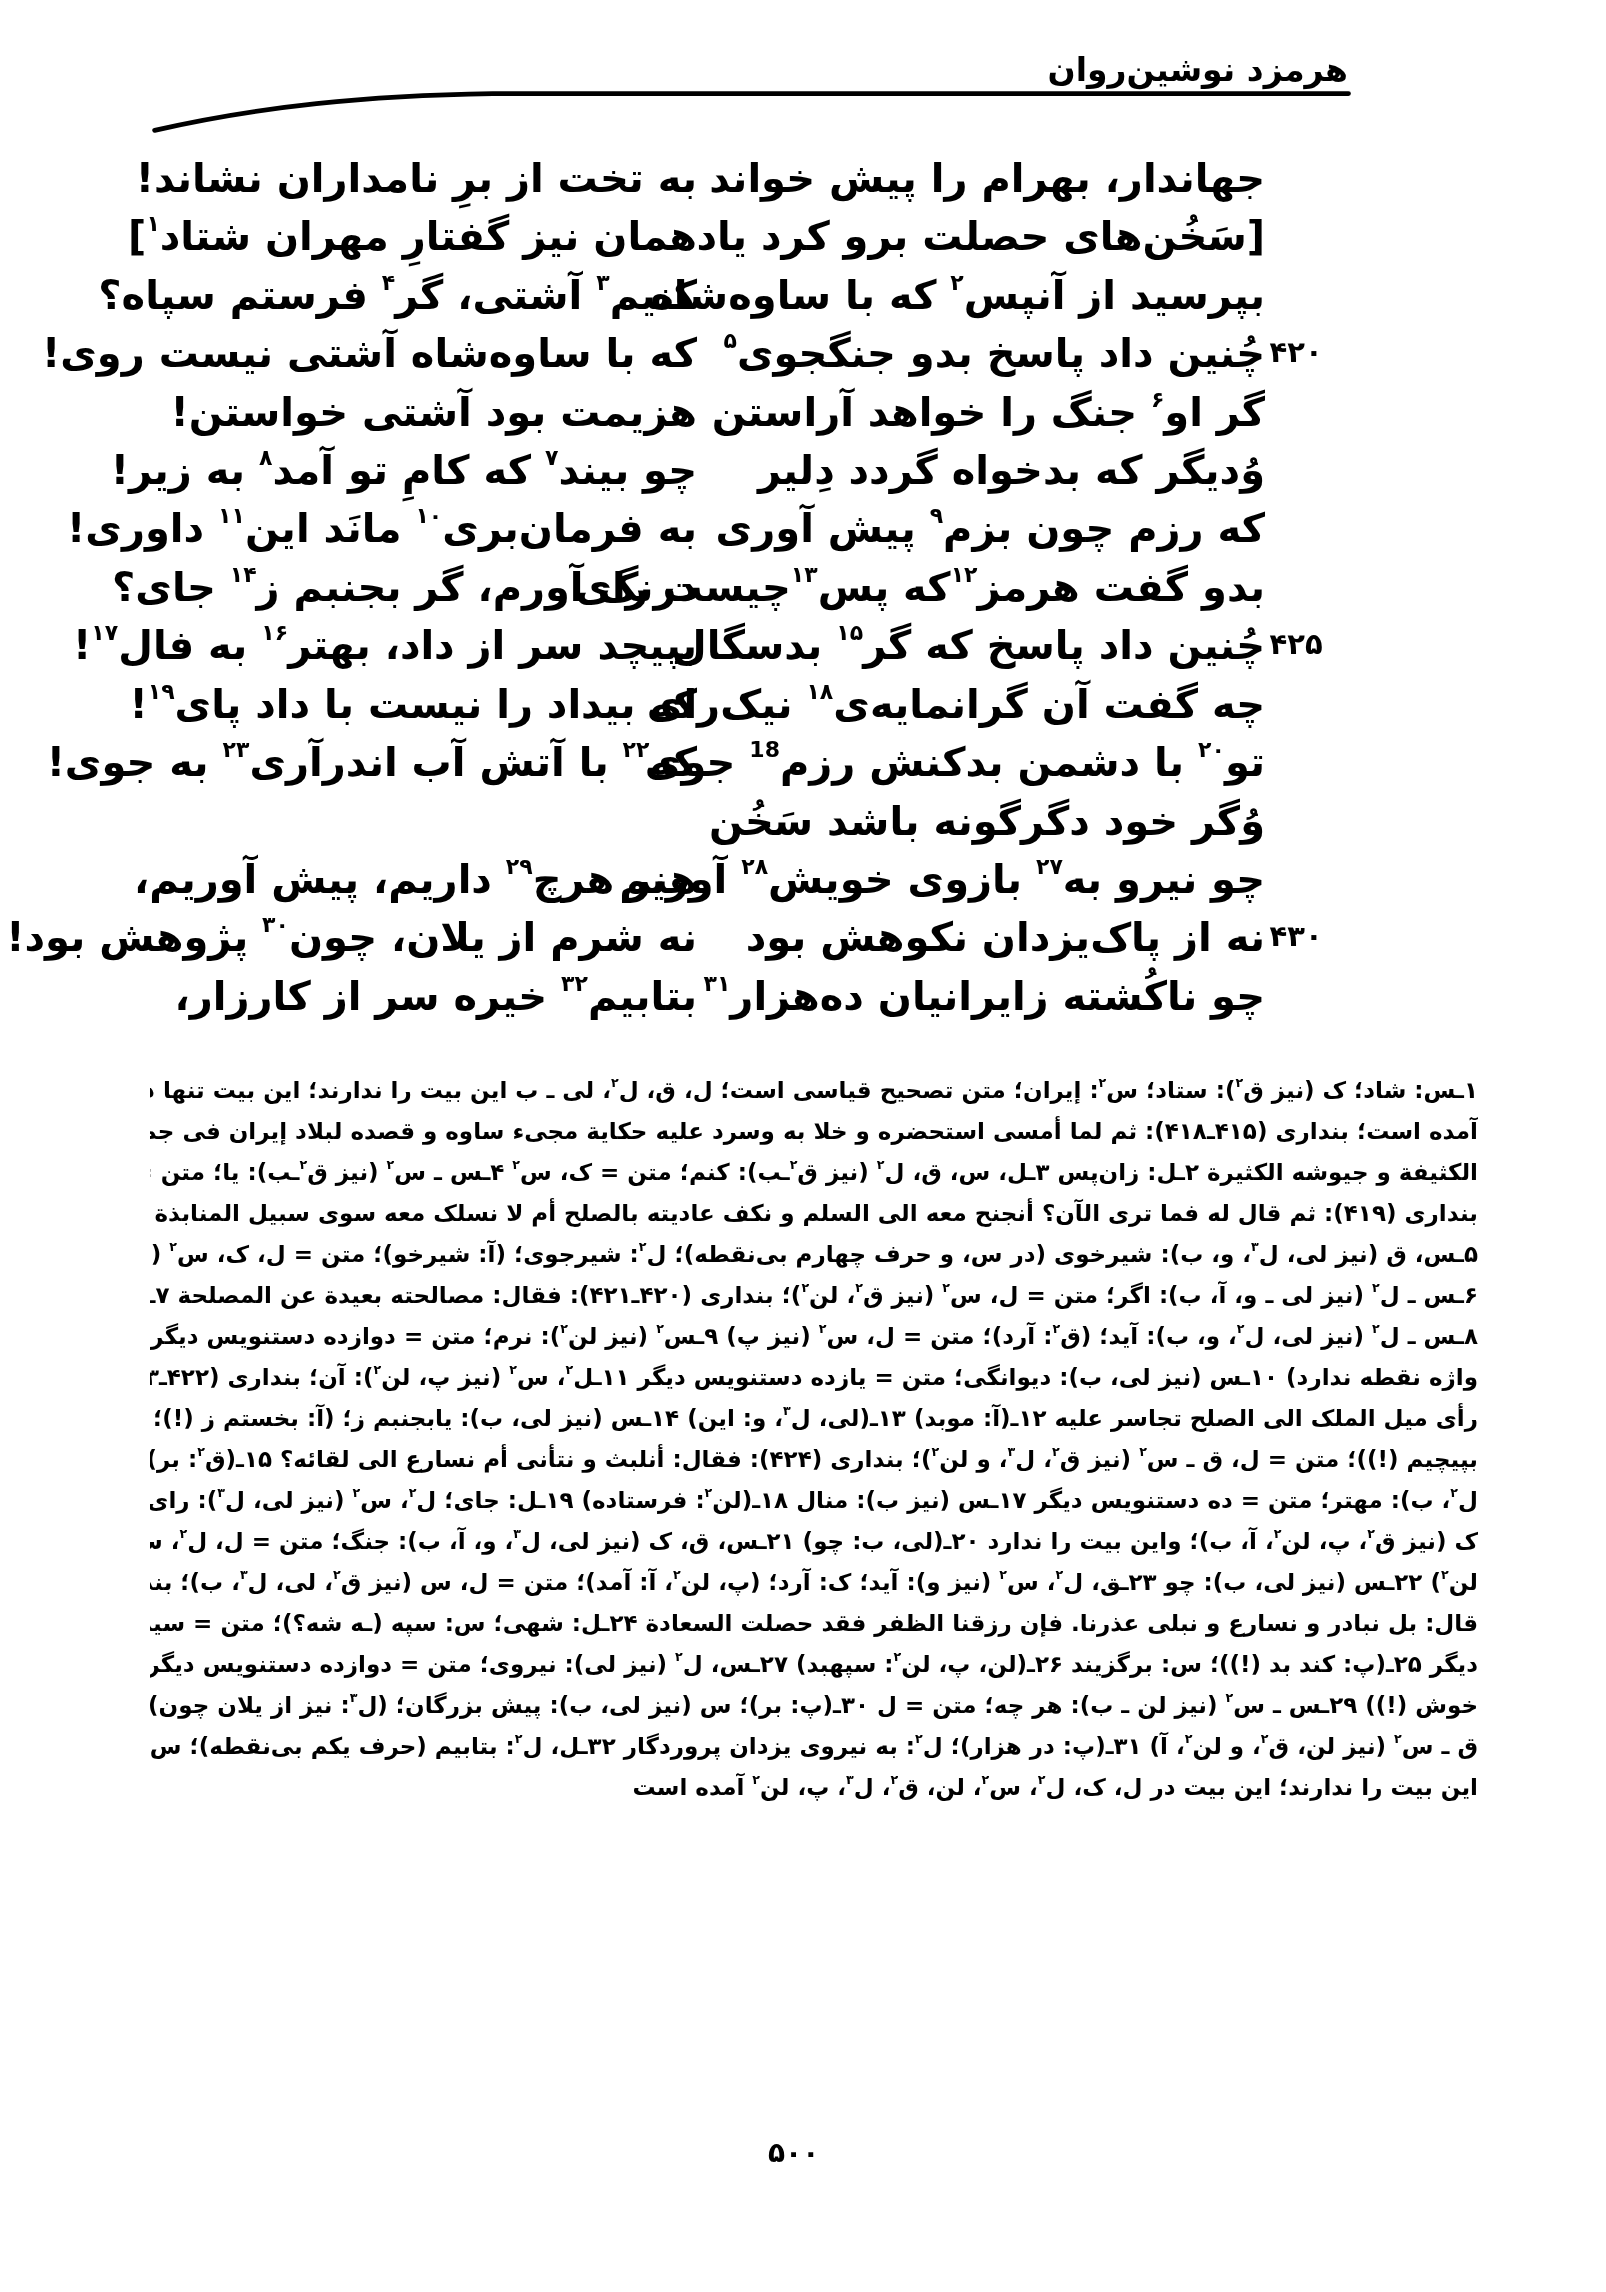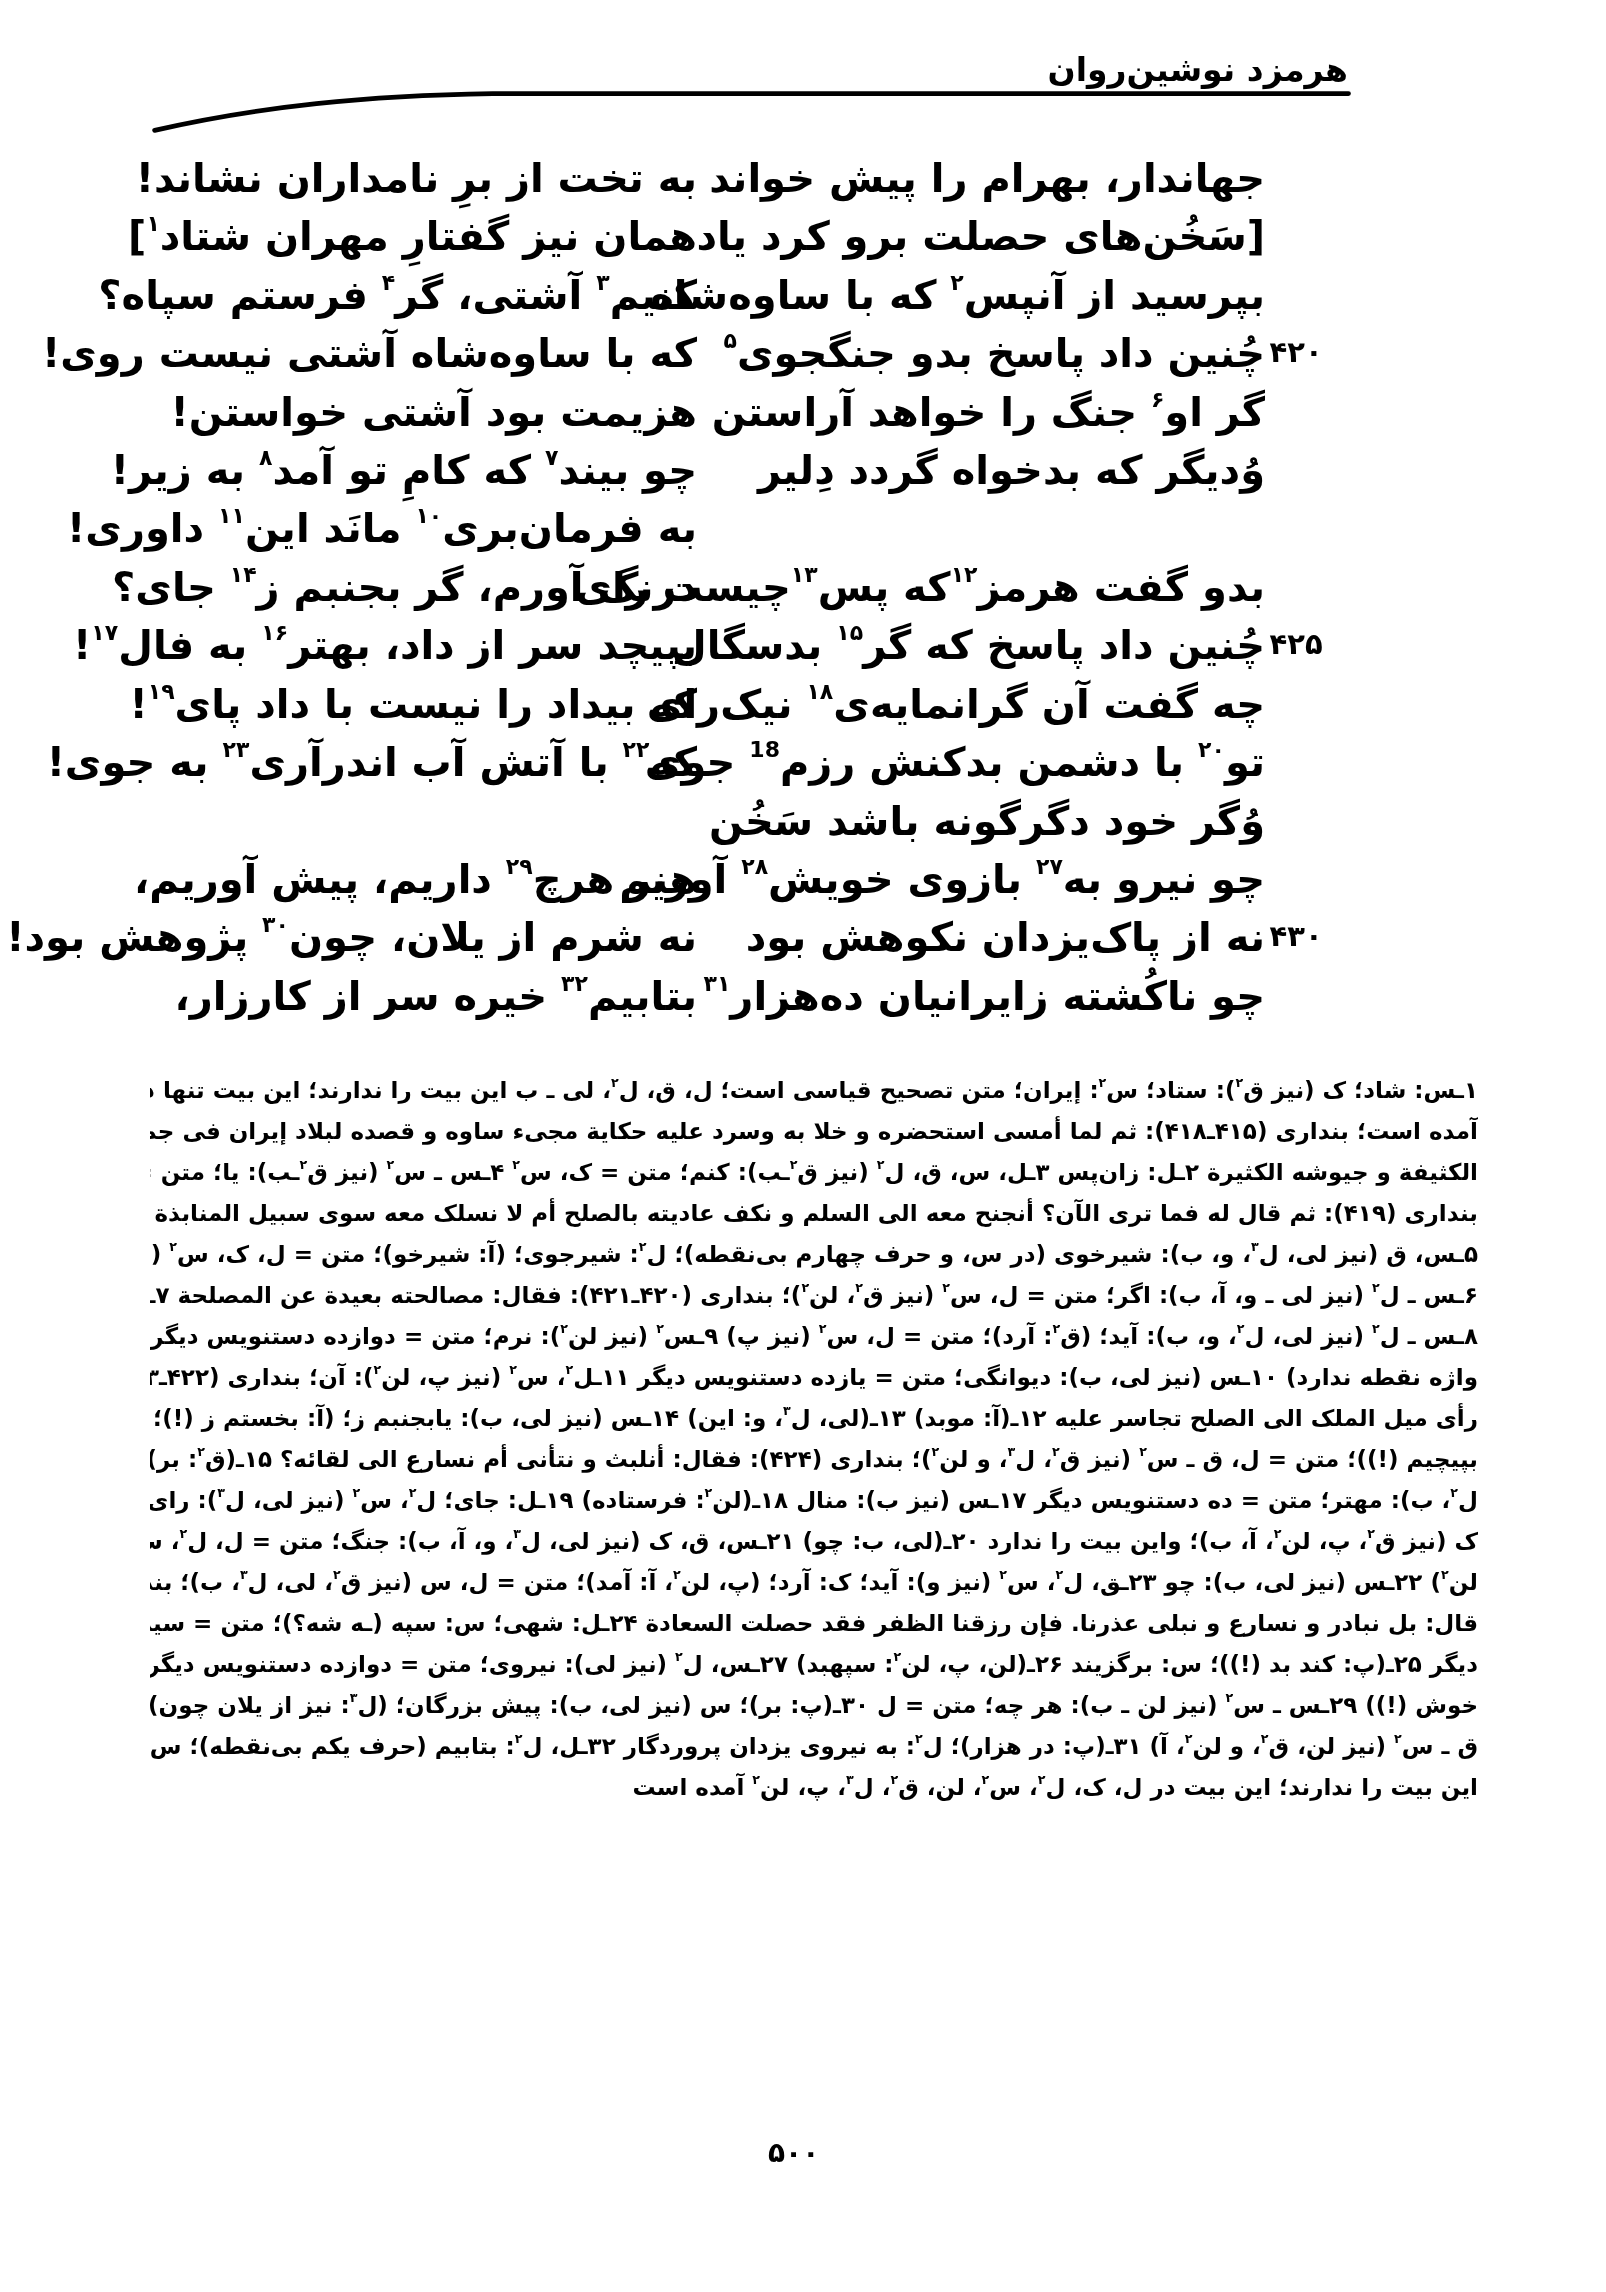--- a/index.html
+++ b/index.html
@@ -55,20 +55,21 @@
       </div>
       <div class="verse-row" style="top: 234px;">
         <div class="hemi right"><span>گر او</span><sup>۶</sup><span> جنگ را خواهد آراستن</span></div>
         <div class="hemi left"><span>هزیمت بود آشتی خواستن!</span></div>
       </div>
       <div class="verse-row" style="top: 292px;">
         <div class="hemi right"><span>وُدیگر که بدخواه گردد دِلیر</span></div>
         <div class="hemi left"><span>چو بیند</span><sup>۷</sup><span> که کامِ تو آمد</span><sup>۸</sup><span> به زیر!</span></div>
       </div>
       <div class="verse-row" style="top: 350px;">
+        <div class="hemi right"><span>که رزم چون بزم</span><sup>۹</sup><span> پیش آوری</span></div>
         <div class="hemi left"><span>به فرمان‌بری</span><sup>۱۰</sup><span> مانَد این</span><sup>۱۱</sup><span> داوری!</span></div>
       </div>
       <div class="verse-row" style="top: 409px;">
         <div class="hemi right"><span>بدو گفت هرمز</span><sup>۱۲</sup><span>که پس</span><sup>۱۳</sup><span>چیست رای</span></div>
         <div class="hemi left"><span>درنگ آورم، گر بجنبم ز</span><sup>۱۴</sup><span> جای؟</span></div>
       </div>
       <div class="verse-row" style="top: 467px;">
         <div class="hemi right"><span>چُنین داد پاسخ که گر</span><sup>۱۵</sup><span> بدسگال</span></div>
         <div class="hemi left"><span>بپیچد سر از داد، بهتر</span><sup>۱۶</sup><span> به فال</span><sup>۱۷</sup><span>!</span></div>
         <div class="line-no">۴۲۵</div>

